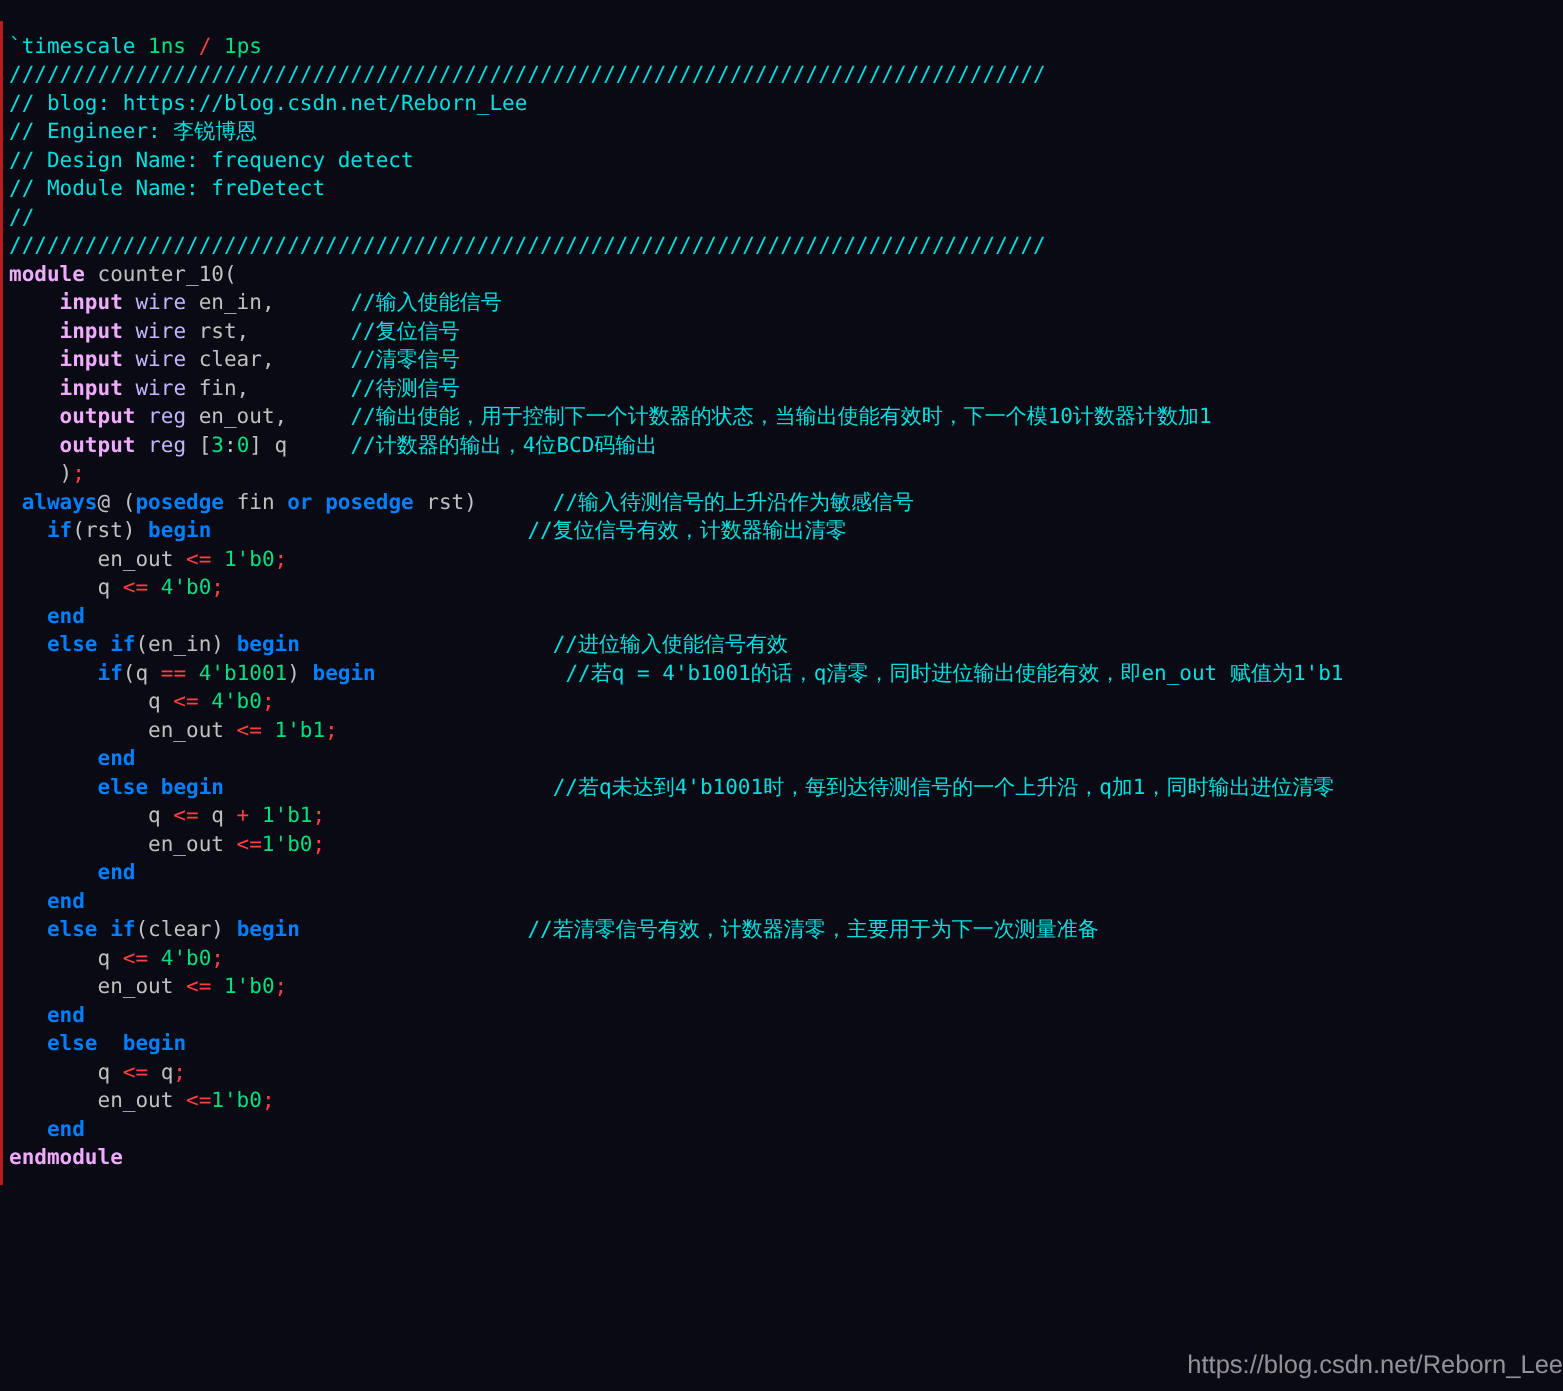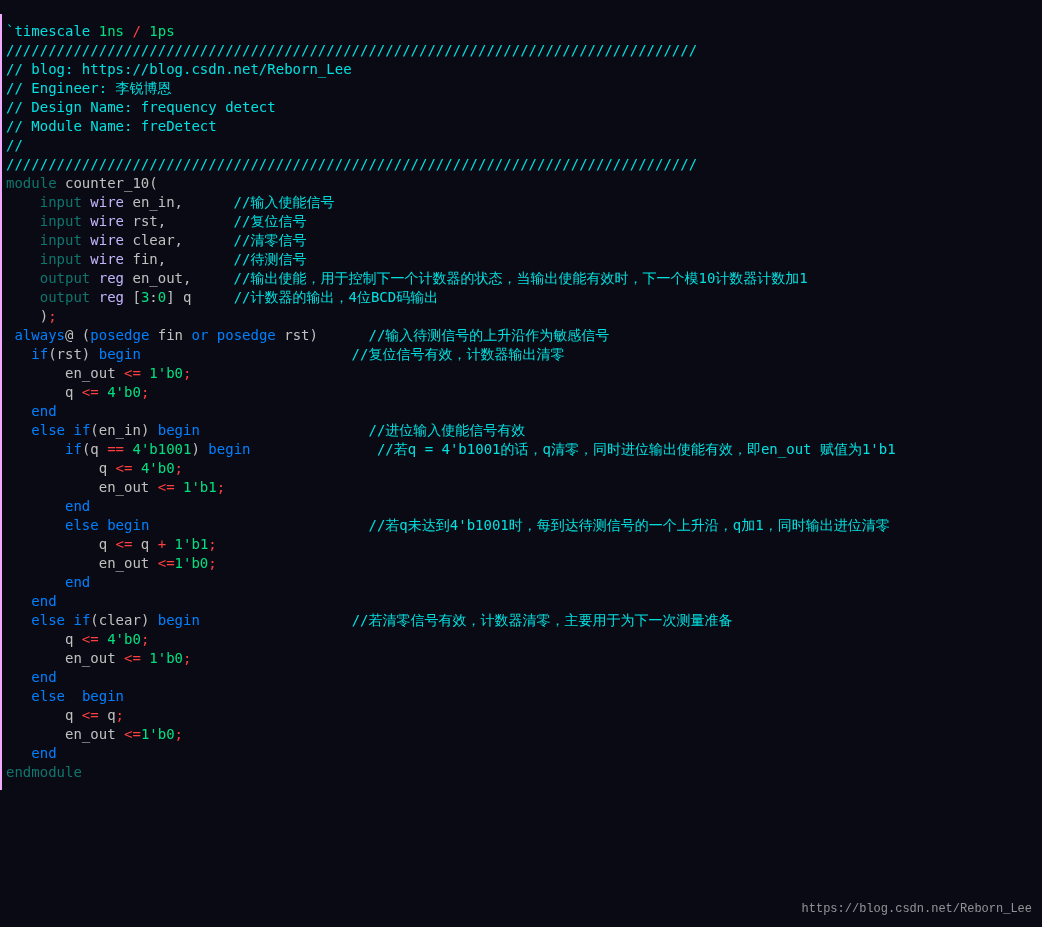--- a/index.html
+++ b/index.html
@@ -10,37 +10,37 @@
     font-size: 14px;
     line-height: 19px;
     color: #d4d4d4;
     width: 1042px;
     height: 927px;
     overflow: hidden;
     position: relative;
   }
   .editor {
     padding: 8px 0 8px 4px;
-    border-left: 2px solid #f0abfc;
+    border-left: 2px solid #b91c1c;
     white-space: pre;
   }
   .cm  { color: #00e0e0; }   
-  .kw1 { color: #0f766e; font-weight: normal; } 
+  .kw1 { color: #f0abfc; font-weight: bold; } 
   .kw2 { color: #c4b5fd; }   
-  .kw3 { color: #0080ff; font-weight: normal; }   
+  .kw3 { color: #0080ff; font-weight: bold; }   
   .num { color: #00e080; }   
   .op  { color: #ff4040; }   
   .pl  { color: #c0c0c0; }   
   .tick{ color: #00e0e0; }   
   .watermark {
     position: absolute;
-    right: 10px;
+    right: 0;
     bottom: 8px;
-    font-size: 12px;
+    font-size: 17px;
     color: rgba(220,220,220,0.65);
-    font-family: Liberation Mono, monospace;
+    font-family: Liberation Sans, sans-serif;
   }
 </style>
 </head>
 <body>
 
 <pre class="editor" id="code"><div><span class="tick">`timescale </span><span class="num">1ns</span><span class="pl"> </span><span class="op">/</span><span class="pl"> </span><span class="num">1ps</span></div><div><span class="cm">//////////////////////////////////////////////////////////////////////////////////</span></div><div><span class="cm">// blog: https://blog.csdn.net/Reborn_Lee</span></div><div><span class="cm">// Engineer: 李锐博恩</span></div><div><span class="cm">// Design Name: frequency detect</span></div><div><span class="cm">// Module Name: freDetect</span></div><div><span class="cm">//</span></div><div><span class="cm">//////////////////////////////////////////////////////////////////////////////////</span></div><div><span class="pl"></span></div><div><span class="pl"></span></div><div><span class="pl"></span></div><div><span class="kw1">module</span><span class="pl"> counter_10(</span></div><div><span class="pl"></span></div><div><span class="pl">    </span><span class="kw1">input</span><span class="pl"> </span><span class="kw2">wire</span><span class="pl"> en_in,      </span><span class="cm">//输入使能信号</span></div><div><span class="pl">    </span><span class="kw1">input</span><span class="pl"> </span><span class="kw2">wire</span><span class="pl"> rst,        </span><span class="cm">//复位信号</span></div><div><span class="pl">    </span><span class="kw1">input</span><span class="pl"> </span><span class="kw2">wire</span><span class="pl"> clear,      </span><span class="cm">//清零信号</span></div><div><span class="pl">    </span><span class="kw1">input</span><span class="pl"> </span><span class="kw2">wire</span><span class="pl"> fin,        </span><span class="cm">//待测信号</span></div><div><span class="pl">    </span><span class="kw1">output</span><span class="pl"> </span><span class="kw2">reg</span><span class="pl"> en_out,     </span><span class="cm">//输出使能，用于控制下一个计数器的状态，当输出使能有效时，下一个模10计数器计数加1</span></div><div><span class="pl">    </span><span class="kw1">output</span><span class="pl"> </span><span class="kw2">reg</span><span class="pl"> [</span><span class="num">3</span><span class="pl">:</span><span class="num">0</span><span class="pl">] q     </span><span class="cm">//计数器的输出，4位BCD码输出</span></div><div><span class="pl"></span></div><div><span class="pl">    )</span><span class="op">;</span></div><div><span class="pl"></span></div><div><span class="pl"> </span><span class="kw3">always</span><span class="pl">@ (</span><span class="kw3">posedge</span><span class="pl"> fin </span><span class="kw3">or</span><span class="pl"> </span><span class="kw3">posedge</span><span class="pl"> rst)      </span><span class="cm">//输入待测信号的上升沿作为敏感信号</span></div><div><span class="pl">   </span><span class="kw3">if</span><span class="pl">(rst) </span><span class="kw3">begin</span><span class="pl">                         </span><span class="cm">//复位信号有效，计数器输出清零</span></div><div><span class="pl">       en_out </span><span class="op">&lt;=</span><span class="pl"> </span><span class="num">1'b0</span><span class="op">;</span></div><div><span class="pl">       q </span><span class="op">&lt;=</span><span class="pl"> </span><span class="num">4'b0</span><span class="op">;</span></div><div><span class="pl">   </span><span class="kw3">end</span></div><div><span class="pl">   </span><span class="kw3">else</span><span class="pl"> </span><span class="kw3">if</span><span class="pl">(en_in) </span><span class="kw3">begin</span><span class="pl">                    </span><span class="cm">//进位输入使能信号有效</span></div><div><span class="pl">       </span><span class="kw3">if</span><span class="pl">(q </span><span class="op">==</span><span class="pl"> </span><span class="num">4'b1001</span><span class="pl">) </span><span class="kw3">begin</span><span class="pl">               </span><span class="cm">//若q = 4'b1001的话，q清零，同时进位输出使能有效，即en_out 赋值为1'b1</span></div><div><span class="pl">           q </span><span class="op">&lt;=</span><span class="pl"> </span><span class="num">4'b0</span><span class="op">;</span></div><div><span class="pl">           en_out </span><span class="op">&lt;=</span><span class="pl"> </span><span class="num">1'b1</span><span class="op">;</span></div><div><span class="pl">       </span><span class="kw3">end</span></div><div><span class="pl">       </span><span class="kw3">else</span><span class="pl"> </span><span class="kw3">begin</span><span class="pl">                          </span><span class="cm">//若q未达到4'b1001时，每到达待测信号的一个上升沿，q加1，同时输出进位清零</span></div><div><span class="pl">           q </span><span class="op">&lt;=</span><span class="pl"> q </span><span class="op">+</span><span class="pl"> </span><span class="num">1'b1</span><span class="op">;</span></div><div><span class="pl">           en_out </span><span class="op">&lt;=</span><span class="num">1'b0</span><span class="op">;</span></div><div><span class="pl">       </span><span class="kw3">end</span></div><div><span class="pl">   </span><span class="kw3">end</span></div><div><span class="pl">   </span><span class="kw3">else</span><span class="pl"> </span><span class="kw3">if</span><span class="pl">(clear) </span><span class="kw3">begin</span><span class="pl">                  </span><span class="cm">//若清零信号有效，计数器清零，主要用于为下一次测量准备</span></div><div><span class="pl">       q </span><span class="op">&lt;=</span><span class="pl"> </span><span class="num">4'b0</span><span class="op">;</span></div><div><span class="pl">       en_out </span><span class="op">&lt;=</span><span class="pl"> </span><span class="num">1'b0</span><span class="op">;</span></div><div><span class="pl">   </span><span class="kw3">end</span></div><div><span class="pl">   </span><span class="kw3">else</span><span class="pl">  </span><span class="kw3">begin</span></div><div><span class="pl">       q </span><span class="op">&lt;=</span><span class="pl"> q</span><span class="op">;</span></div><div><span class="pl">       en_out </span><span class="op">&lt;=</span><span class="num">1'b0</span><span class="op">;</span></div><div><span class="pl">   </span><span class="kw3">end</span></div><div><span class="pl"></span></div><div><span class="pl"></span></div><div><span class="kw1">endmodule</span></div></pre>
 <div class="watermark">https://blog.csdn.net/Reborn_Lee</div>
 
 </body></html>

